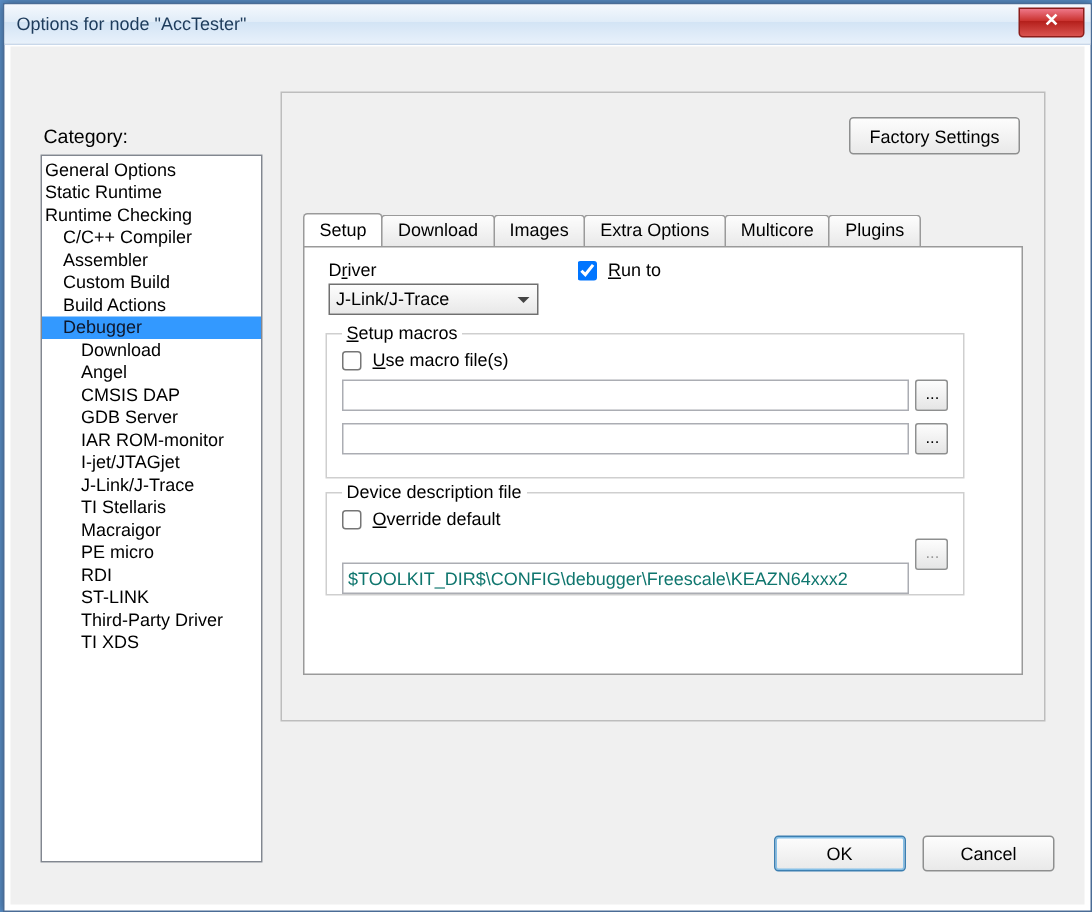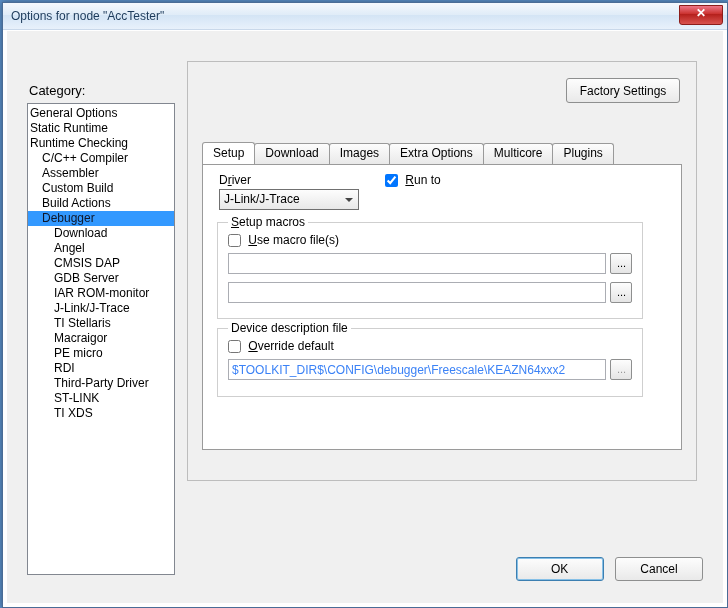--- a/index.html
+++ b/index.html
@@ -126,21 +126,21 @@
   }
   .qselect::after{
     content:"";position:absolute;right:5px;top:8px;
     border:4px solid transparent;border-top-color:#444;
   }
   input.txt{
     height:19px;border:1px solid #abadb3;
     font:inherit;padding:0 3px;background:#fff;
     box-sizing:content-box;
   }
-  input.txt.ro{color:#3b82f6;background:#fff;}
+  input.txt.ro{color:#0f766e;background:#fff;margin-top:16px;}
   .chk{vertical-align:middle;margin:0 4px 0 0;}
   fieldset{
     border:1px solid #cfcfcf;
     margin:0;padding:4px 10px 10px;
     position:relative;
   }
   legend{font-size:12px;padding:0 3px;}
   .browse{
     width:22px;height:21px;
     border:1px solid #8e8f8f;border-radius:2px;
@@ -176,27 +176,28 @@
           <div class="cat-item" style="padding-left: 14px;">C/C++ Compiler</div>
           <div class="cat-item" style="padding-left: 14px;">Assembler</div>
           <div class="cat-item" style="padding-left: 14px;">Custom Build</div>
           <div class="cat-item" style="padding-left: 14px;">Build Actions</div>
           <div class="cat-item sel" style="padding-left: 14px;">Debugger</div>
           <div class="cat-item" style="padding-left: 26px;">Download</div>
           <div class="cat-item" style="padding-left: 26px;">Angel</div>
           <div class="cat-item" style="padding-left: 26px;">CMSIS DAP</div>
           <div class="cat-item" style="padding-left: 26px;">GDB Server</div>
           <div class="cat-item" style="padding-left: 26px;">IAR ROM-monitor</div>
+          <div class="cat-item" style="padding-left: 26px;">I-jet/JTAGjet</div>
           <div class="cat-item" style="padding-left: 26px;">J-Link/J-Trace</div>
           <div class="cat-item" style="padding-left: 26px;">TI Stellaris</div>
           <div class="cat-item" style="padding-left: 26px;">Macraigor</div>
           <div class="cat-item" style="padding-left: 26px;">PE micro</div>
           <div class="cat-item" style="padding-left: 26px;">RDI</div>
+          <div class="cat-item" style="padding-left: 26px;">ST-LINK</div>
           <div class="cat-item" style="padding-left: 26px;">Third-Party Driver</div>
-          <div class="cat-item" style="padding-left: 26px;">ST-LINK</div>
           <div class="cat-item" style="padding-left: 26px;">TI XDS</div>
         </div>
 
       <div class="right-panel">
         <button class="btn factory-btn">Factory Settings</button>
 
         <div class="tabs">
           <div class="tab-row" id="tabrow">
               <div class="tab active">Setup</div>
               <div class="tab">Download</div>

